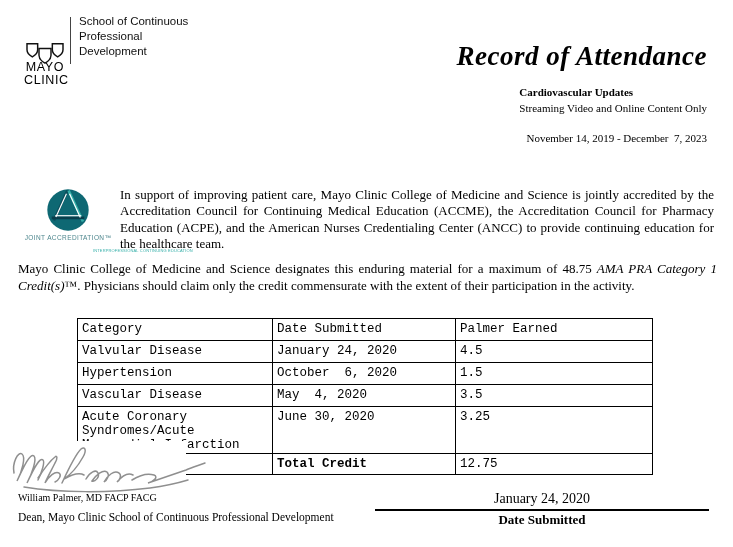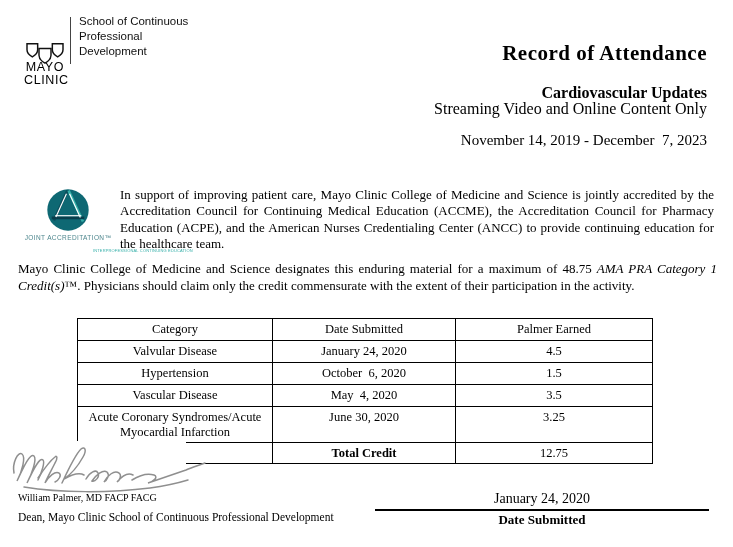--- a/index.html
+++ b/index.html
@@ -10,25 +10,25 @@
   .mayo-brand{position:absolute;left:24px;top:13px;width:42px;text-align:center;
       font-family:"Liberation Sans",sans-serif;font-weight:400;font-size:12.5px;
       line-height:12.5px;letter-spacing:.6px;margin-top:48px;}
   .mayo-shields{position:absolute;left:25px;top:41px;width:40px;height:27px;}
   .logo-divider{position:absolute;left:70px;top:17px;width:1px;height:47px;background:#444;}
   .division{position:absolute;left:79px;top:14px;
       font-family:"Liberation Sans",sans-serif;font-size:11.5px;font-weight:500;
       line-height:15px;color:#111;}
 
   
-  .record-title{position:absolute;right:26px;top:41px;font-size:21px;font-weight:700;
-      letter-spacing:.5px;text-align:right;}
-  .course-block{position:absolute;right:26px;top:85px;text-align:right;font-size:16px;line-height:15.5px;}
+  .record-title{position:absolute;right:26px;top:41px;font-size:27px;font-weight:700;
+      font-style:italic;letter-spacing:.5px;text-align:right;}
+  .course-block{position:absolute;right:26px;top:85px;font-size:11px;line-height:15.5px;}
   .course-name{font-weight:700;}
-  .course-dates{position:absolute;right:26px;top:132px;font-size:15px;white-space:pre-wrap;}
+  .course-dates{position:absolute;right:26px;top:132px;font-size:11px;white-space:pre-wrap;}
 
   .attendee-name{position:absolute;left:25px;top:119px;font-size:18px;font-weight:700;}
 
   
   .ja-icon{position:absolute;left:46px;top:188px;width:44px;height:44px;}
   .ja-title{position:absolute;left:18px;top:234px;width:100px;text-align:center;
       font-family:"Liberation Sans",sans-serif;font-size:6.5px;letter-spacing:.4px;
       color:var(--accreditation-text,#4D868D);}
   .ja-sub{position:absolute;left:18px;top:243px;width:100px;text-align:center;}
   .ja-sub span{display:inline-block;font-family:"Liberation Sans",sans-serif;font-size:10px;
@@ -37,22 +37,22 @@
 
   .accreditation-paragraph{position:absolute;left:120px;top:187px;width:594px;
       font-size:13px;line-height:16.3px;text-align:justify;}
   .credit-paragraph{position:absolute;left:18px;top:261px;width:699px;
       font-size:13px;line-height:16.5px;text-align:justify;}
   .italic{font-style:italic;}
 
   
   .credits-table{position:absolute;left:77px;top:318px;border-collapse:collapse;
       table-layout:fixed;font-size:12.5px;z-index:1;}
-  .credits-table th,.credits-table td{border:1px solid #000;text-align:center;
-      vertical-align:top;padding:3px 4px 1px 4px;font-weight:400;white-space:pre-wrap;}
+  .credits-table th,.credits-table td{border:1px solid #000;text-align:left;
+      vertical-align:top;padding:3px 4px 1px 4px;font-weight:400;white-space:pre-wrap;font-family:Liberation Mono, monospace;}
   .credits-table tr{height:22px;}
   .credits-table tbody tr:nth-child(4){height:36px;}
   .credits-table tr.total-row{height:21px;}
   .credits-table .total-label{font-weight:700;}
 
   
   .signature-mask{position:absolute;left:0;top:441px;width:186px;height:53px;background:#fff;z-index:2;}
   .signature-svg{position:absolute;left:10px;top:442px;width:200px;height:52px;z-index:3;}
   .signer-name{position:absolute;left:18px;top:492px;font-size:10px;}
   .signer-title{position:absolute;left:18px;top:511px;font-size:11.5px;}

